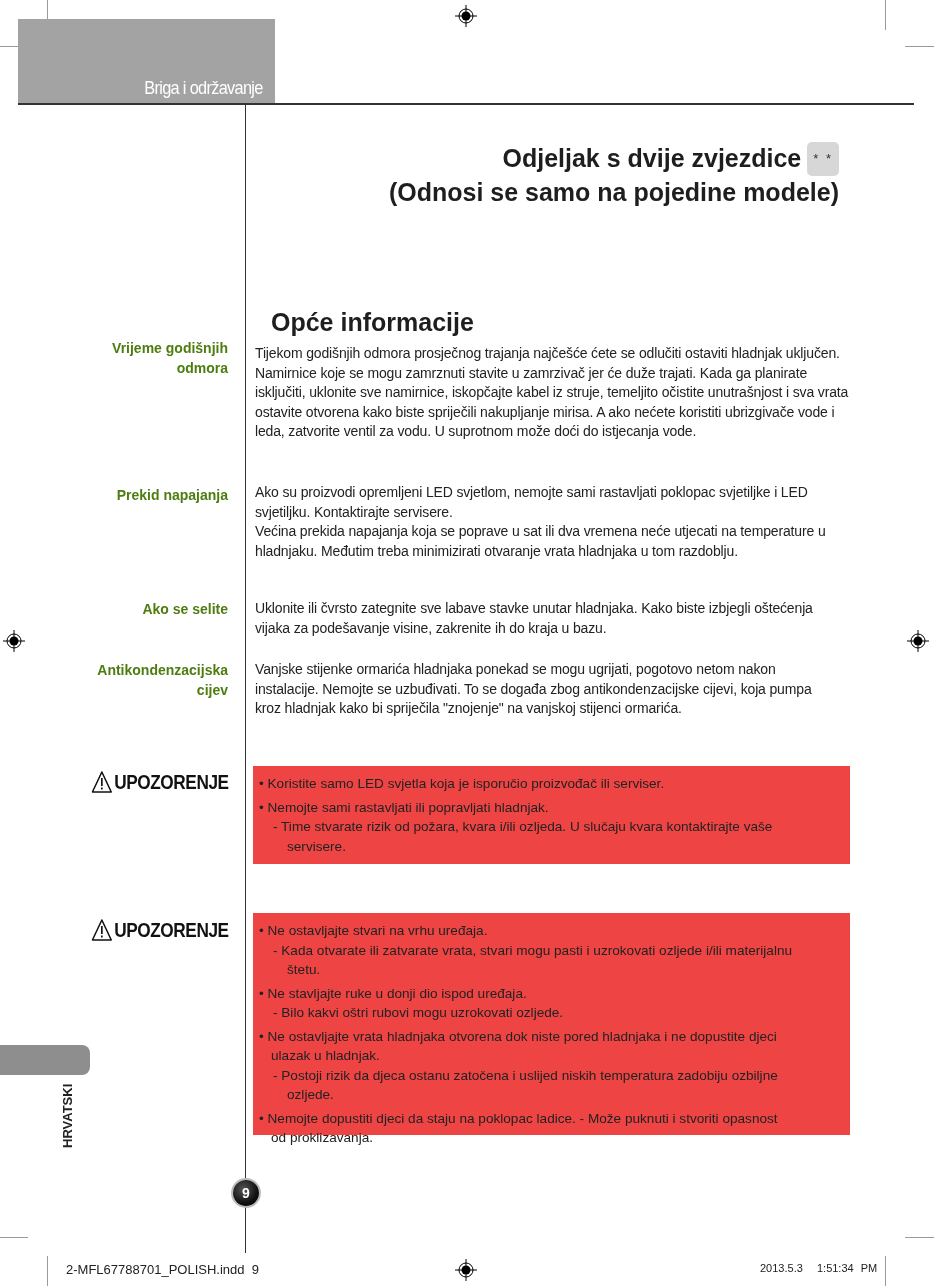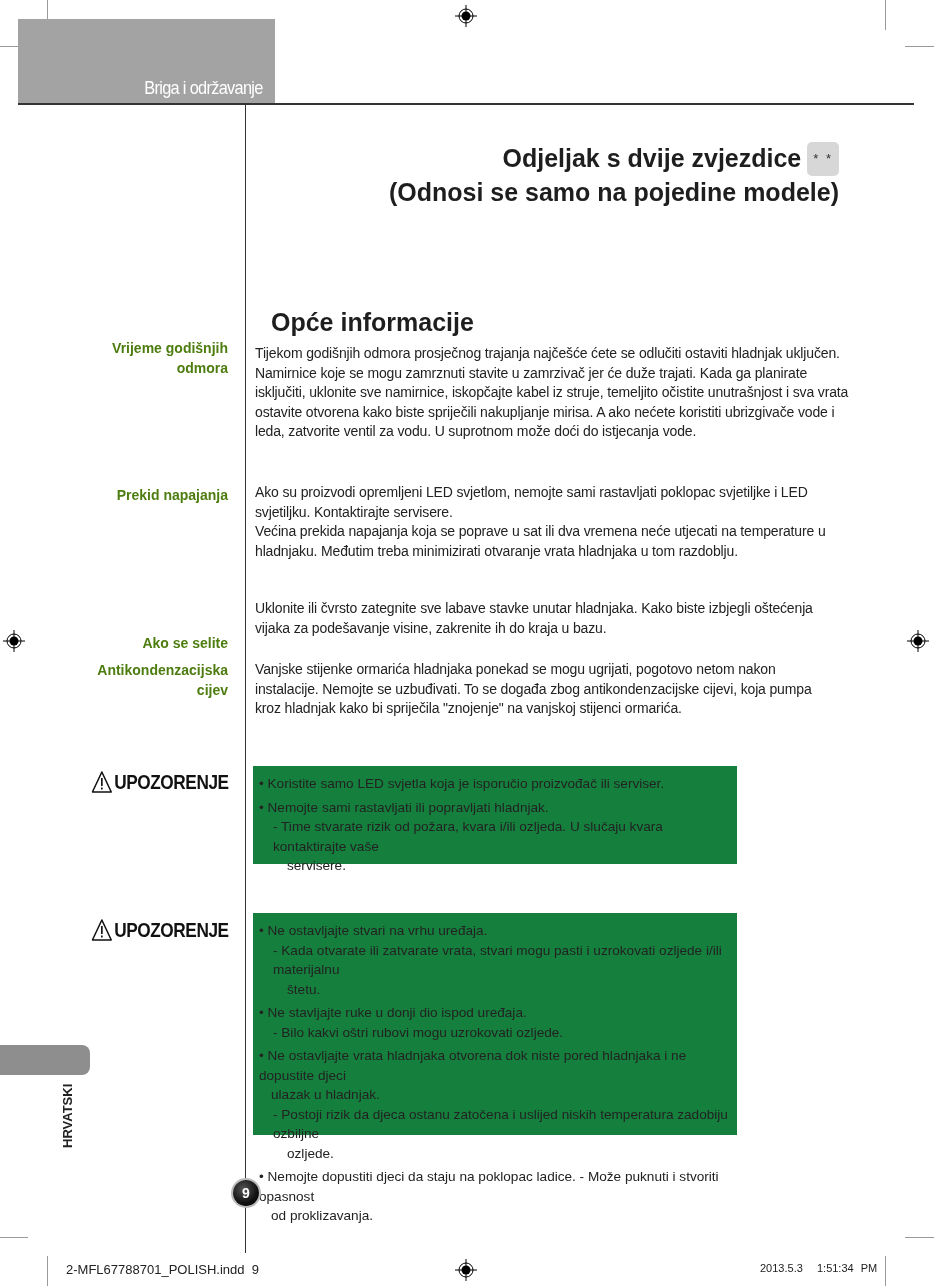--- a/index.html
+++ b/index.html
@@ -27,21 +27,21 @@
   h1.sec-title { margin:16px; font-weight:bold; font-size:25px; line-height:32px; color:#1e1e1e;text-align:right; }
   .stars-badge { display:inline-block; background:#d7d7d7; border-radius:5px; font-size:13px;
                  font-weight:normal; padding:1px 6px; vertical-align:4px; margin-left:6px; color:#333;
                  letter-spacing:2px; }
   .body-text { font-size:14px; line-height:19.6px; color:#222; letter-spacing:-0.15px; }
   .body-text p { margin:0; }
   .side-label { position:absolute; right:706px; text-align:right; font-weight:bold; font-size:14px;
                 line-height:20px; color:#4d7c0f; white-space:nowrap; }
 
   
-  .warn-box { position:absolute; left:253px; width:484px; background:#15803d; padding:8px 8px 8px 6px;
+  .warn-box { position:absolute; left:253px; width:597px; background:#ef4444; padding:8px 8px 8px 6px;
               box-sizing:border-box; font-size:13.6px; line-height:19.5px; color:#222; }
   .warn-box .b { padding-left:0; }
   .warn-box .sub { padding-left:14px; }
   .warn-box .cont { padding-left:28px; }
   .warn-box .cont1 { padding-left:12px; }
   .warn-box .gap { height:4px; }
   .warn-label { position:absolute; right:705px; display:flex; align-items:center; gap:2px;
                 font-weight:bold; font-size:21px; letter-spacing:-0.5px; transform:scaleX(0.82);
                 transform-origin:right center; white-space:nowrap; color:#111; }
 
@@ -121,21 +121,21 @@
 </div>
 
 <div class="side-label" style="top:485px;">
   <span>Prekid napajanja</span>
 </div>
 <div class="abs content body-text" style="top:479px;width:590px;">
   <p style="margin-top:4px;">Ako su proizvodi opremljeni LED svjetlom, nemojte sami rastavljati poklopac svjetiljke i LED svjetiljku. Kontaktirajte servisere.</p>
   <p>Većina prekida napajanja koja se poprave u sat ili dva vremena neće utjecati na temperature u hladnjaku. Međutim treba minimizirati otvaranje vrata hladnjaka u tom razdoblju.</p>
 </div>
 
-<div class="side-label" style="top:599px;margin-top:34px;">
+<div class="side-label" style="top:599px;">
   <span>Ako se selite</span>
 </div>
 <div class="abs content body-text" style="top:599px;width:570px;">
   <p>Uklonite ili čvrsto zategnite sve labave stavke unutar hladnjaka. Kako biste izbjegli oštećenja vijaka za podešavanje visine, zakrenite ih do kraja u bazu.</p>
 </div>
 
 <div class="side-label" style="top:660px;">
   <span>Antikondenzacijska</span><br>
   <span>cijev</span>
 </div>

